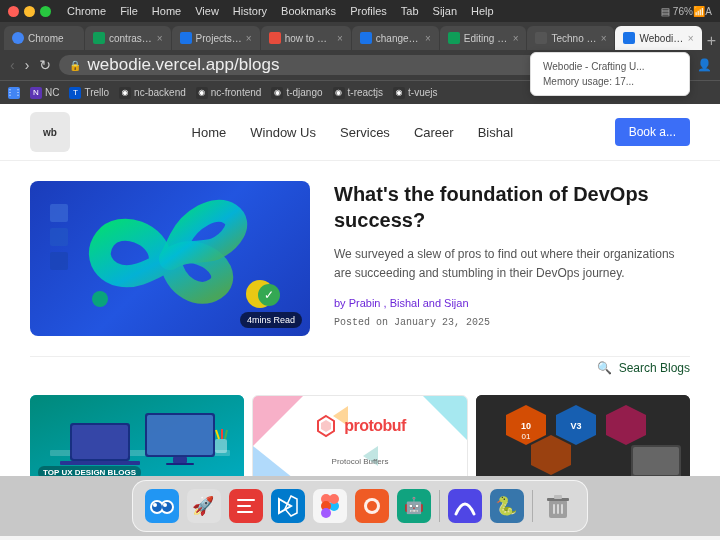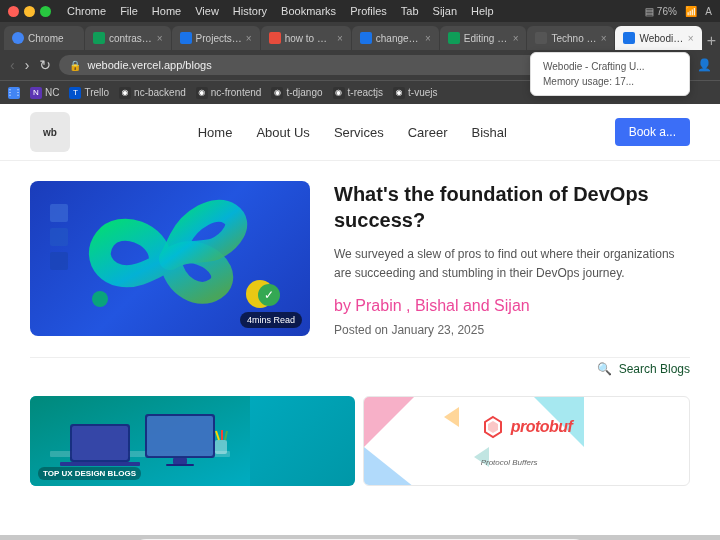--- a/index.html
+++ b/index.html
@@ -28,56 +28,56 @@
     .tab-favicon.blue { background: #1a73e8; border-radius: 2px; }
     .tab-close { margin-left: auto; font-size: 10px; color: #999; flex-shrink: 0; }
     .tab-label { overflow: hidden; text-overflow: ellipsis; flex: 1; }
 
     
     .address-bar { background: #3c3c3c; height: 30px; display: flex; align-items: center; padding: 0 8px; gap: 6px; }
     .nav-btn { color: #ccc; font-size: 14px; cursor: pointer; padding: 2px; }
     .nav-btn.disabled { color: #666; }
     .url-bar { flex: 1; background: #555; border-radius: 12px; height: 20px; display: flex; align-items: center; padding: 0 10px; gap: 6px; }
     .lock-icon { color: #aaa; font-size: 10px; }
-    .url-text { color: #eee; font-size: 11px; text-align: center; }
+    .url-text { color: #eee; font-size: 17px; text-align: center; }
     .address-icons { display: flex; gap: 6px; align-items: center; margin-left: 6px; }
     .addr-icon { color: #bbb; font-size: 12px; }
 
     
     .bookmarks-bar { background: #3c3c3c; height: 24px; display: flex; align-items: center; padding: 0 8px; gap: 10px; border-top: 1px solid #555; }
     .bookmark-item { display: flex; align-items: center; gap: 3px; font-size: 10px; color: #ccc; cursor: pointer; }
     .bm-icon { width: 12px; height: 12px; border-radius: 2px; background: #888; display: inline-flex; align-items: center; justify-content: center; font-size: 8px; }
 
     
     .tooltip { position: absolute; top: 52px; right: 30px; background: white; border: 1px solid #ddd; border-radius: 6px; padding: 8px 12px; font-size: 11px; color: #333; z-index: 100; box-shadow: 0 2px 8px rgba(0,0,0,0.2); min-width: 160px; }
     .tooltip-line { margin-bottom: 4px; color: #555; font-size: 10px; }
     .tooltip-line:last-child { margin-bottom: 0; }
 
     
-    .webpage { background: white; width: 720px; height: 431px; overflow: hidden; position: relative; }
+    .webpage { background: white; width: 720px; height: 372px; overflow: hidden; position: relative; }
 
     
     .site-nav { display: flex; align-items: center; padding: 8px 30px; border-bottom: 1px solid #eee; background: white; position: relative; }
     .site-logo { width: 40px; height: 40px; border-radius: 6px; background: #e8e8e8; display: flex; align-items: center; justify-content: center; font-size: 14px; font-weight: bold; color: #555; margin-right: 20px; flex-shrink: 0; }
     .logo-inner { font-size: 10px; color: #333; font-weight: 700; }
     .nav-links { display: flex; gap: 24px; align-items: center; flex: 1; justify-content: center; }
     .nav-link { font-size: 13px; color: #333; text-decoration: none; cursor: pointer; text-align: right; }
     .book-btn { margin-left: auto; background: #3b6ef7; color: white; font-size: 12px; padding: 7px 14px; border-radius: 4px; cursor: pointer; white-space: nowrap; }
 
     
     .blog-hero { display: flex; padding: 20px 30px; gap: 24px; background: white; }
     .hero-image { width: 280px; height: 155px; border-radius: 8px; background: linear-gradient(135deg, #1a3cba 0%, #2255e0 50%, #1a3cba 100%); flex-shrink: 0; position: relative; overflow: hidden; display: flex; align-items: center; justify-content: center; }
     .hero-badge { position: absolute; bottom: 8px; right: 8px; background: rgba(0,0,0,0.6); color: white; font-size: 9px; padding: 3px 7px; border-radius: 10px; }
     .hero-check { position: absolute; bottom: 30px; right: 30px; width: 22px; height: 22px; background: #34a853; border-radius: 50%; display: flex; align-items: center; justify-content: center; color: white; font-size: 12px; }
 
     .hero-content { flex: 1; }
     .hero-title { font-size: 20px; font-weight: 700; color: #1a1a1a; line-height: 1.3; margin-bottom: 12px; }
     .hero-desc { font-size: 12px; color: #555; line-height: 1.6; margin-bottom: 14px; }
-    .hero-authors { font-size: 16px; color: #ec4899; margin-bottom: 8px; }
-    .hero-date { font-size: 12px; color: #666; }
+    .hero-authors { font-size: 11px; color: #6d28d9; margin-bottom: 8px; }
+    .hero-date { font-size: 10px; color: #666; font-family: Liberation Mono, monospace; }
 
     
     .divider { height: 1px; background: #eee; margin: 0 30px; }
 
     
     .blog-grid { display: flex; gap: 0; padding: 12px 30px; }
     .blog-card { flex: 1; height: 90px; border-radius: 6px; overflow: hidden; margin-right: 8px; position: relative; }
     .blog-card:last-child { margin-right: 0; }
     .card-bg-teal { background: linear-gradient(135deg, #00bcd4, #0097a7); }
     .card-bg-white { background: linear-gradient(135deg, #e8f4f8, #f0f8ff); border: 1px solid #ddd; }
@@ -111,21 +111,21 @@
       <span class="menu-item">File</span>
       <span class="menu-item">Home</span>
       <span class="menu-item">View</span>
       <span class="menu-item">History</span>
       <span class="menu-item">Bookmarks</span>
       <span class="menu-item">Profiles</span>
       <span class="menu-item">Tab</span>
       <span class="menu-item">Sijan</span>
       <span class="menu-item">Help</span>
     </div>
-    <div style="margin-left:auto; display:flex; gap:8px; align-items:center;">
+    <div style="margin-left:auto; display:flex; align-items:center;">
       <span style="color:#bbb; font-size:10px;">▤ 76%</span>
       <span style="color:#bbb; font-size:10px;">📶</span>
       <span style="color:#bbb; font-size:10px;">A</span>
     </div>
   </div>
 
   <div class="tabs-bar">
     <div class="tab">
       <div class="tab-favicon chrome"></div>
       <span class="tab-label">Chrome</span>
@@ -223,21 +223,21 @@
 </div>
 
 <div class="webpage">
 
   <nav class="site-nav">
     <div class="site-logo">
       <span class="logo-inner">wb</span>
     </div>
     <div class="nav-links">
       <a class="nav-link">Home</a>
-      <a class="nav-link">About Us</a>
+      <a class="nav-link">Window Us</a>
       <a class="nav-link">Services</a>
       <a class="nav-link">Career</a>
       <a class="nav-link">Bishal</a>
     </div>
     <div class="book-btn">Book a...</div>
   </nav>
 
   <div class="blog-hero">
 
     <div class="hero-image">
@@ -322,32 +322,49 @@
 
         <polygon points="0,0 50,0 0,50" fill="#f48fb1" opacity="0.7"></polygon>
 
         <polygon points="220,0 170,0 220,50" fill="#80deea" opacity="0.7"></polygon>
 
         <polygon points="0,90 0,50 50,90" fill="#90caf9" opacity="0.7"></polygon>
 
         <polygon points="80,20 95,10 95,30" fill="#ffcc80" opacity="0.8"></polygon>
         <polygon points="110,60 125,50 125,70" fill="#b2dfdb" opacity="0.8"></polygon>
       </svg>
-      <div style="position:relative; z-index:2; text-align:left;font-style:italic;">
+      <div style="position:relative; z-index:2; text-align:center;">
         <div style="display:flex; align-items:center; gap:6px; justify-content:center;">
           <svg width="24" height="24" viewBox="0 0 24 24">
             <polygon points="12,2 20,7 20,17 12,22 4,17 4,7" fill="none" stroke="#e44" stroke-width="2"></polygon>
             <polygon points="12,6 17,9 17,15 12,18 7,15 7,9" fill="#e44" opacity="0.3"></polygon>
           </svg>
           <span style="font-size:16px; font-weight:700; color:#e44; letter-spacing:-0.5px;">protobuf</span>
         </div>
         <div style="font-size:8px; color:#666; margin-top:19px;">Protocol Buffers</div>
       </div>
     </div>
 
+    <div class="blog-card card-bg-dark" style="position:relative;">
+      <svg width="220" height="90" viewBox="0 0 220 90">
+        <rect width="220" height="90" fill="#2a2a2a"></rect>
+
+        <polygon points="30,20 50,10 70,20 70,40 50,50 30,40" fill="#e65100" opacity="0.9"></polygon>
+        <text x="50" y="34" text-anchor="middle" fill="white" font-size="9" font-weight="bold">10</text>
+        <text x="50" y="44" text-anchor="middle" fill="white" font-size="8">01</text>
+        <polygon points="80,20 100,10 120,20 120,40 100,50 80,40" fill="#1565c0" opacity="0.9"></polygon>
+        <text x="100" y="34" text-anchor="middle" fill="white" font-size="9" font-weight="bold">V3</text>
+        <polygon points="130,20 150,10 170,20 170,40 150,50 130,40" fill="#c2185b" opacity="0.7"></polygon>
+        <polygon points="55,50 75,40 95,50 95,70 75,80 55,70" fill="#e65100" opacity="0.6"></polygon>
+
+        <rect x="155" y="50" width="50" height="34" rx="3" fill="#444"></rect>
+        <rect x="157" y="52" width="46" height="28" rx="2" fill="#666"></rect>
+        <rect x="150" y="84" width="60" height="3" rx="1" fill="#555"></rect>
+      </svg>
+    </div>
   </div>
 </div>
 
 <div class="bottom-area">
   <div class="dock">
 
     <div class="dock-icon">
       <svg width="34" height="34" viewBox="0 0 34 34">
           <rect width="34" height="34" rx="7" fill="#2196f3"></rect>
           <circle cx="12" cy="18" r="7" fill="white"></circle>

